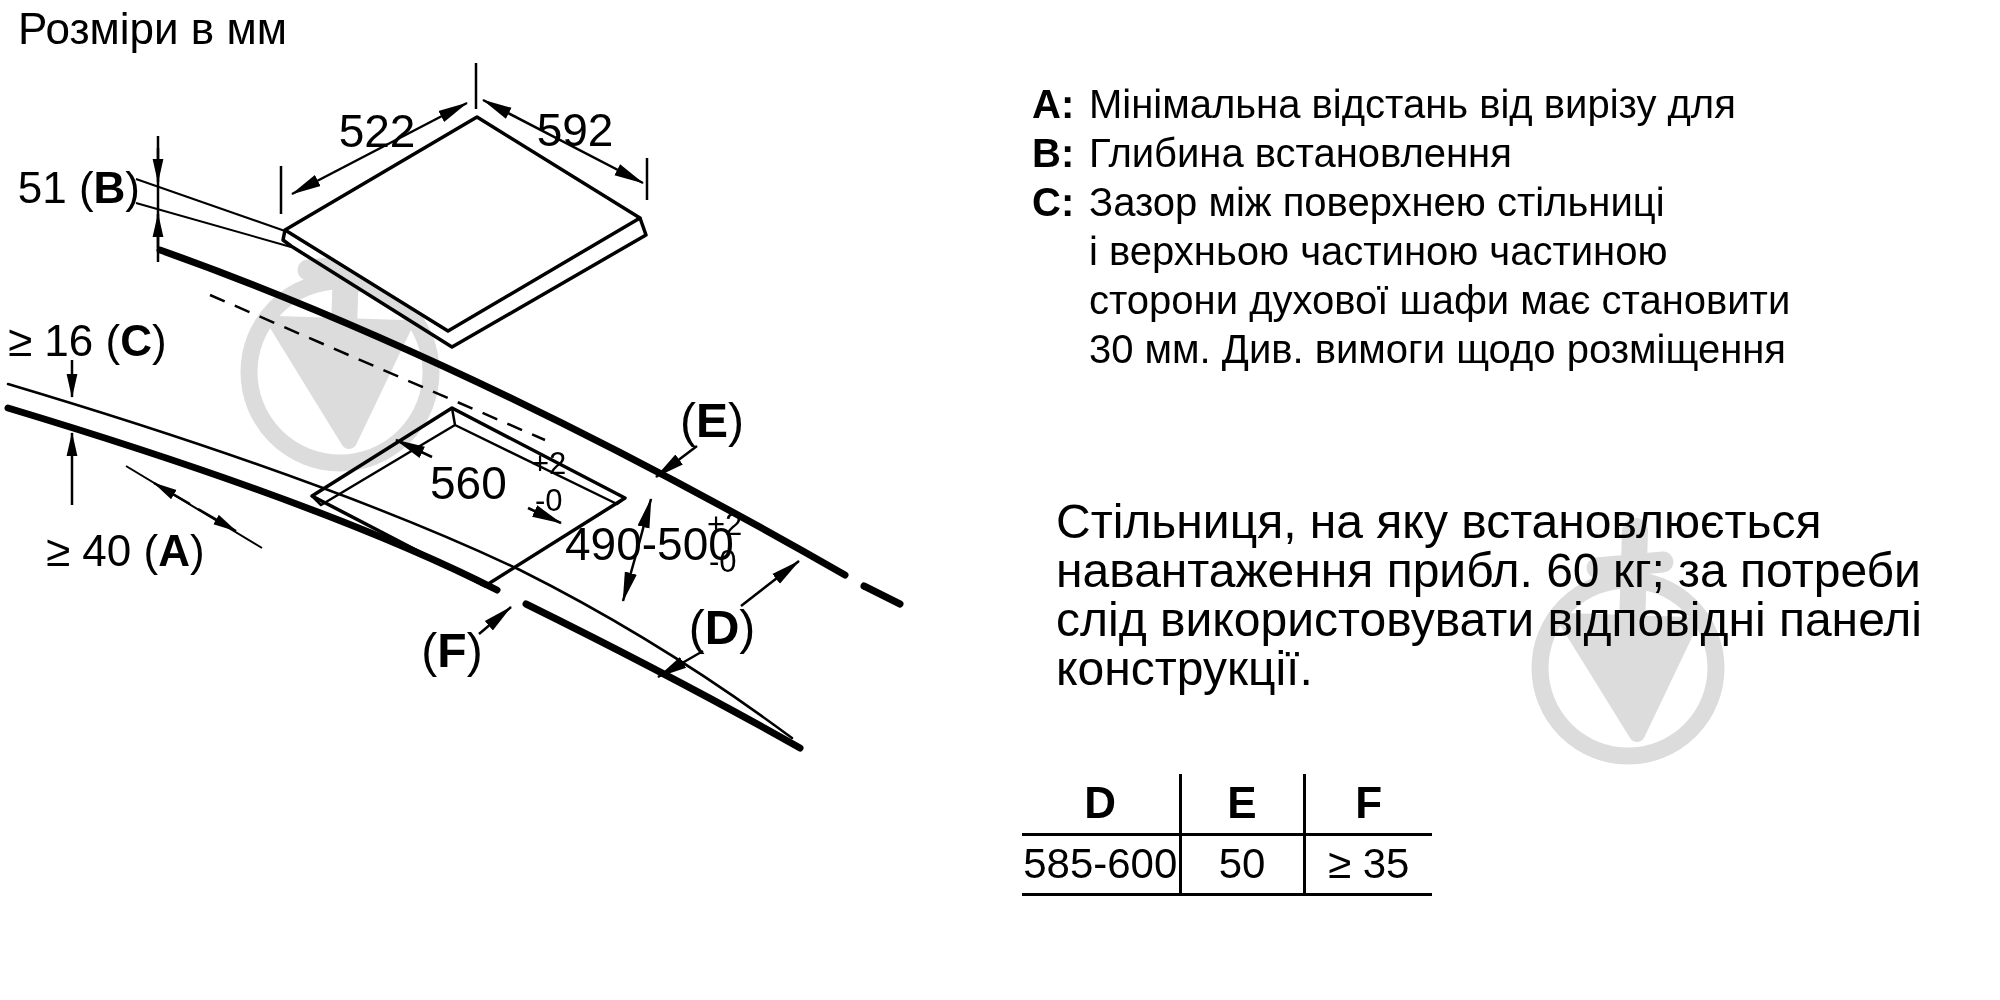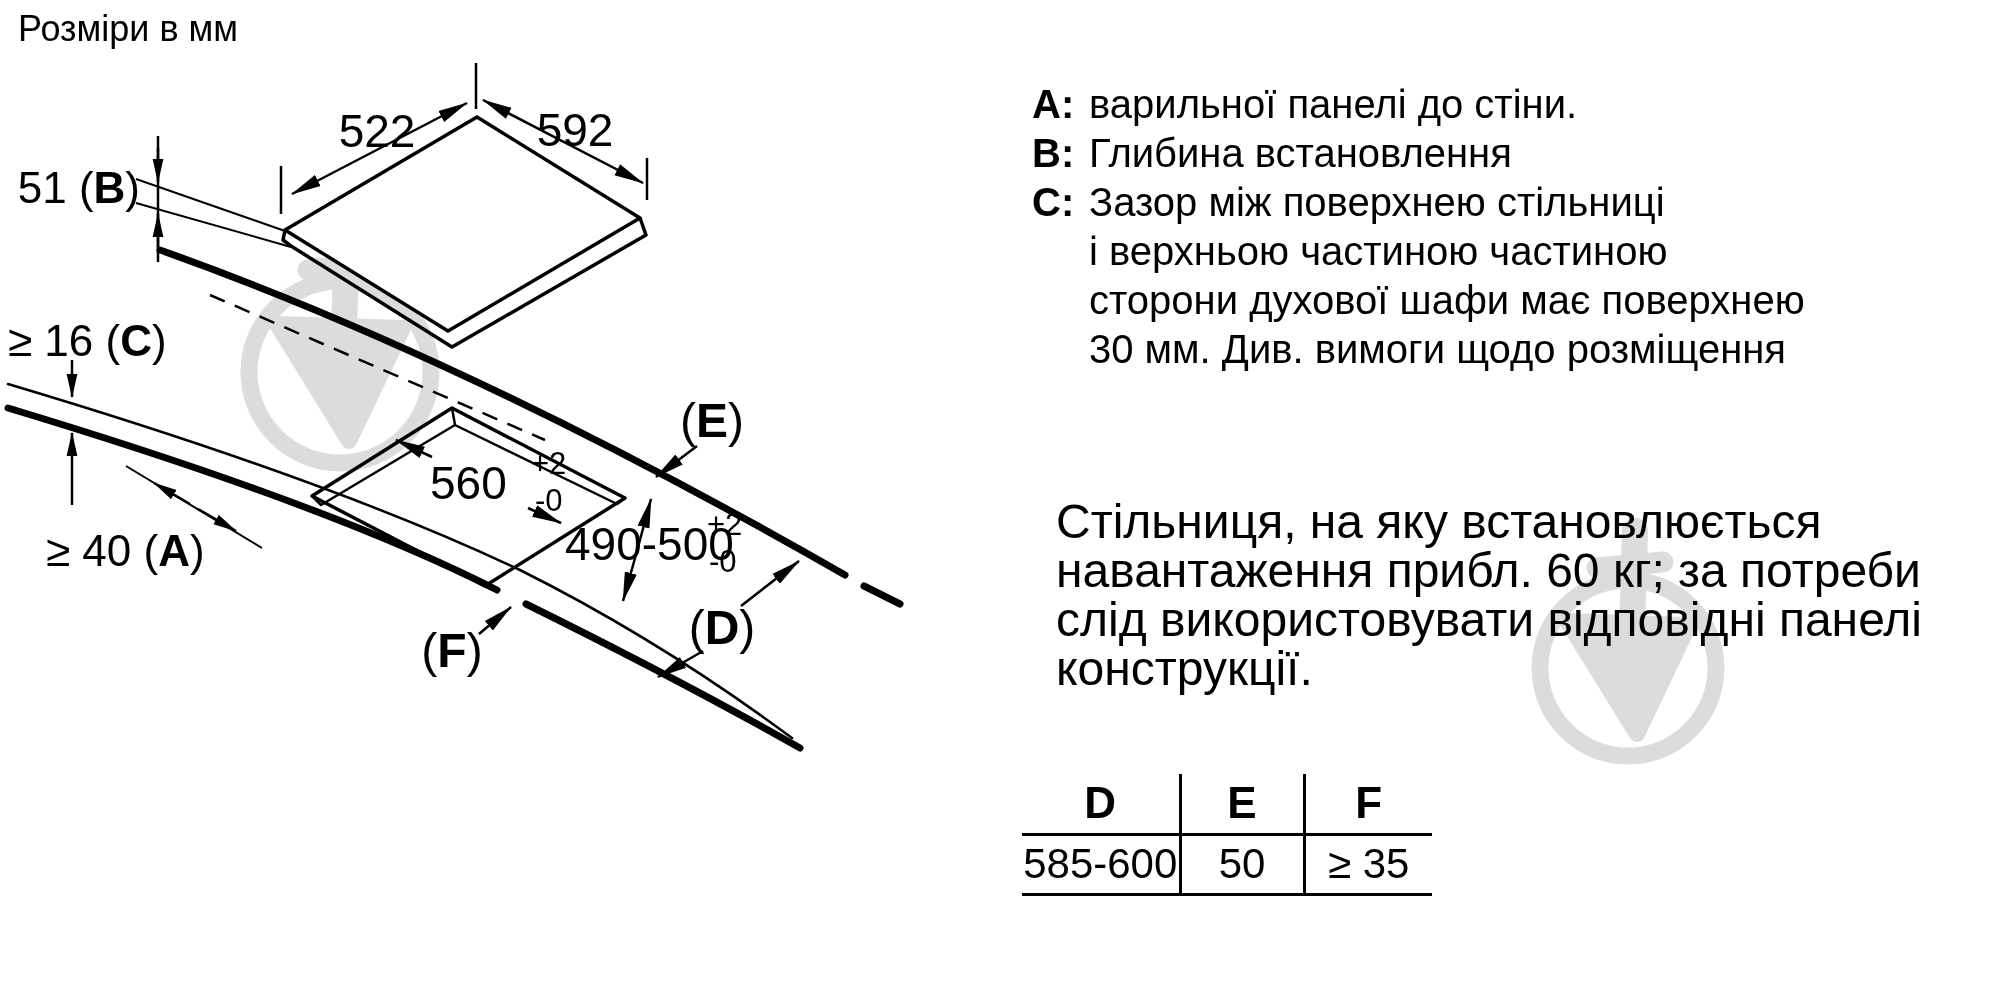--- a/index.html
+++ b/index.html
@@ -12,21 +12,21 @@
     position:relative;
     width:2000px;height:1000px;
     background:var(--bg);
     font-family:"Liberation Sans", sans-serif;
     color:var(--ink);
     overflow:hidden;
   }
   .stage svg{position:absolute;left:0;top:0;z-index:0;}
   .page-title{
     position:absolute;left:18px;top:8px;z-index:2;
-    font-size:36px;line-height:42px;letter-spacing:0;
+    font-size:44px;line-height:42px;letter-spacing:0;
   }
   
   .legend{
     position:absolute;left:1032px;top:80px;z-index:2;
     font-size:40px;line-height:49px;width:950px;
   }
   .legend-item{position:relative;padding-left:57px;}
   .legend-label{
     position:absolute;left:0;top:0;font-weight:bold;
   }
@@ -180,35 +180,35 @@
 
     <text x="452" y="667" text-anchor="middle" class="fs48"><tspan>(</tspan><tspan class="bld">F</tspan><tspan>)</tspan></text>
   </svg>
 
   <div class="page-title">Розміри в мм</div>
 
   <div class="legend">
     <div class="legend-item">
       <span class="legend-label">A:</span>
       <div>
-          <div>варильної панелі до стіни.</div>
+          <div>Мінімальна відстань від вирізу для</div>
         </div>
     </div>
     <div class="legend-item">
       <span class="legend-label">B:</span>
       <div>
           <div>Глибина встановлення</div>
         </div>
     </div>
     <div class="legend-item">
       <span class="legend-label">C:</span>
       <div>
           <div>Зазор між поверхнею стільниці</div>
           <div>і верхньою частиною частиною</div>
-          <div>сторони духової шафи має поверхнею</div>
+          <div>сторони духової шафи має становити</div>
           <div>30 мм. Див. вимоги щодо розміщення</div>
         </div>
     </div>
   </div>
 
   <div class="paragraph">
       <div>Стільниця, на яку встановлюється</div>
       <div>навантаження прибл. 60 кг; за потреби</div>
       <div>слід використовувати відповідні панелі</div>
       <div>конструкції.</div>

